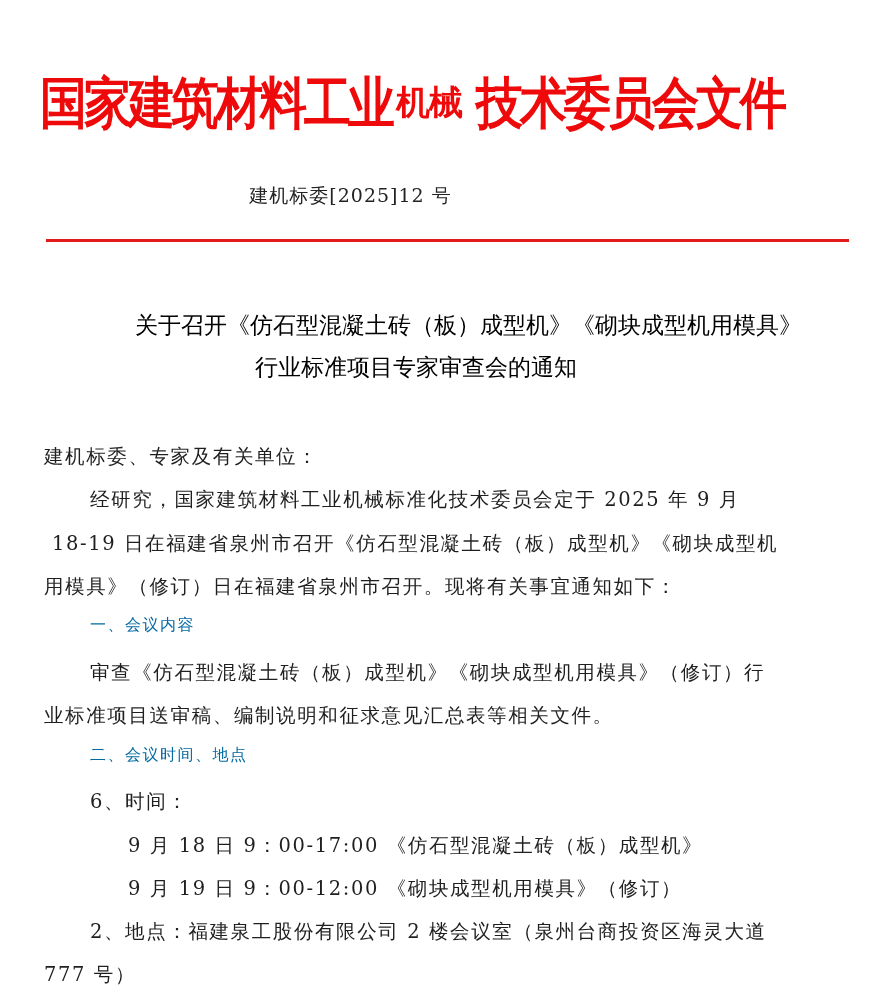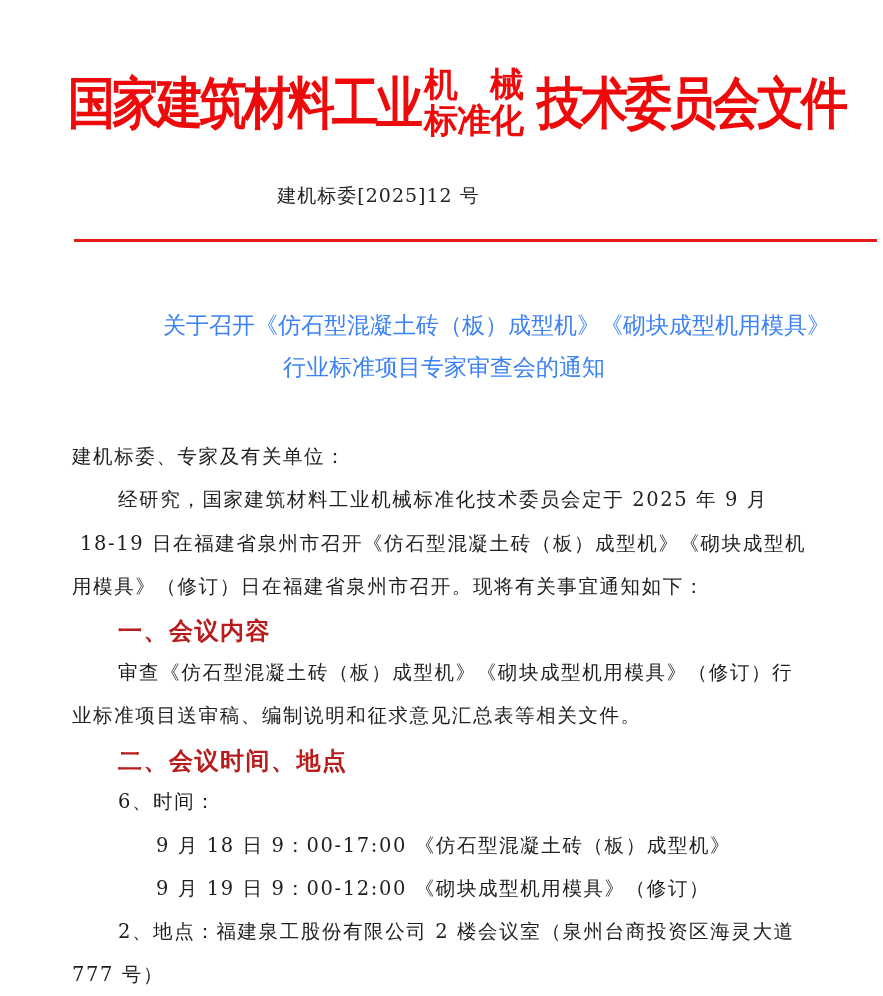--- a/index.html
+++ b/index.html
@@ -1,54 +1,53 @@
 <!DOCTYPE html>
 <html><head>
 <meta charset="utf-8">
 <style>
   html, body { margin: 0; padding: 0; background: #ffffff; }
   body { width: 883px; height: 996px; position: relative; overflow: hidden;
          font-family: "DejaVu Serif", "Liberation Serif", serif; color: #1a1a1a; }
-  .abs { position: absolute; white-space: nowrap; margin-left: 28px; }
+  .abs { position: absolute; white-space: nowrap; }
 
   
   .masthead { left: 40px; top: 62px; height: 80px; display: flex; align-items: center; }
   .mh-big { font-family: "DejaVu Sans", "Liberation Sans", sans-serif; font-weight: bold;
             color: #ee0a0a; font-size: 47px; letter-spacing: -3px; transform: scaleY(1.18);
             transform-origin: center; display: inline-block; line-height: 1; }
   .mh-stack { display: inline-flex; flex-direction: column; margin: 0 8px 0 4px;
               font-family: "DejaVu Sans", "Liberation Sans", sans-serif; font-weight: bold;
               color: #ee0a0a; font-size: 34px; line-height: 36px; letter-spacing: -1px; }
   .mh-stack .top { display: flex; justify-content: space-between; }
   .mh-right { margin-left: 6px; }
 
   .docno { left: 0; width: 701px; top: 183px; text-align: center; font-size: 19px;
            color: #222; letter-spacing: 1px; }
   .redline { left: 46px; top: 239px; width: 803px; height: 3px; background: #e31b1b; }
 
   .title { font-family: Liberation Serif, serif; font-size: 23px;
-           color: #3b82f6; letter-spacing: 0px; }
+           color: #000000; letter-spacing: 0px; }
   .title1 { left: 135px; top: 310px; }
   .title2 { left: 255px; top: 352px; }
 
   .p { font-size: 19.5px; color: #1f1f1f; letter-spacing: 1.6px; }
-  .h { font-family: "DejaVu Sans", "Liberation Sans", sans-serif; font-weight: bold;
-       font-size: 24px; color: #b91c1c; letter-spacing: 1.5px; }
+  .h { font-family: "DejaVu Sans", "Liberation Sans", sans-serif; font-weight: normal;
+       font-size: 16px; color: #0369a1; letter-spacing: 1.5px; }
 </style>
 </head>
 <body>
 
 <div class="abs masthead">
   <span class="mh-big">国家建筑材料工业</span>
   <span class="mh-stack">
     <span class="top">
       <span>机</span>
       <span>械</span>
     </span>
-    <span>标准化</span>
   </span>
   <span class="mh-big mh-right">技术委员会文件</span>
 </div>
 
 <div class="abs docno">建机标委[2025]12 号</div>
 <div class="abs redline"></div>
 
 <div class="abs title title1">关于召开《仿石型混凝土砖（板）成型机》《砌块成型机用模具》</div>
 <div class="abs title title2">行业标准项目专家审查会的通知</div>
 

